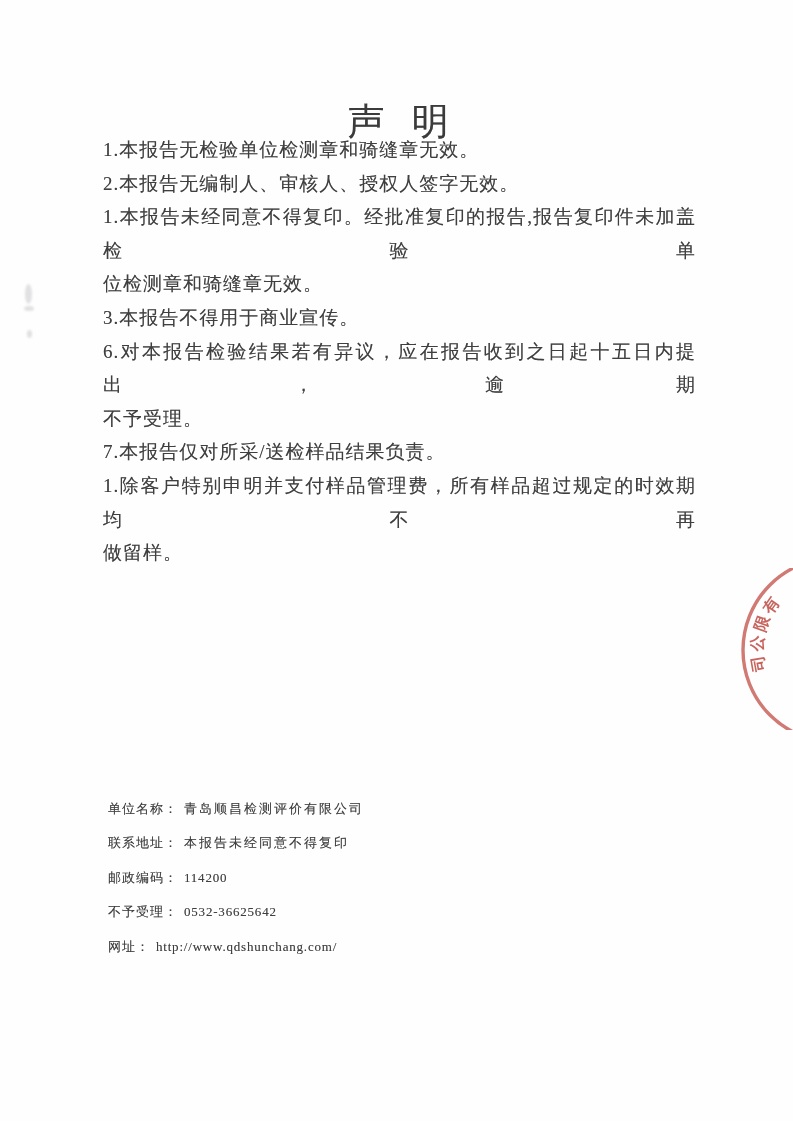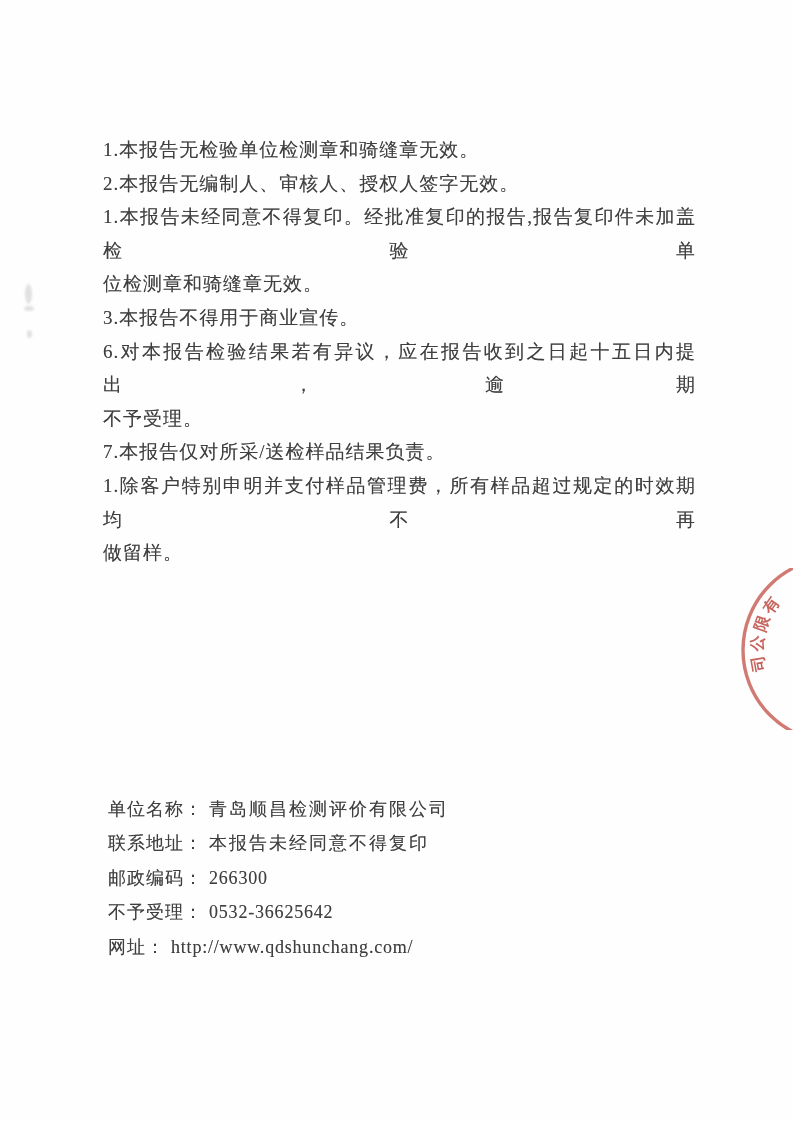--- a/index.html
+++ b/index.html
@@ -38,21 +38,21 @@
     white-space: nowrap;
   }
   .statements .line.jfull {
     white-space: normal;
     text-align: justify;
     text-align-last: justify;
   }
   .contact {
     position: absolute;
     left: 108px; top: 792px; width: 520px;
-    font-size: 18px;
+    font-size: 13px;
     color: #3f3f3f;
     text-shadow: 0 0 0.5px rgba(63,63,63,0.45);
   }
   .contact .row { line-height: 34.4px; white-space: nowrap; }
   .contact .label { letter-spacing: 1px; }
   .contact .value { letter-spacing: 2px; margin-left: 6px; }
   .contact .value.latin { letter-spacing: 0.8px; }
   .seal {
     position: absolute;
     left: 735px; top: 568px;
@@ -84,20 +84,21 @@
   }
   .smudge-1 { left: 25px; top: 284px; width: 7px; height: 20px; }
   .smudge-2 { left: 24px; top: 306px; width: 10px; height: 5px; }
   .smudge-3 { left: 27px; top: 330px; width: 5px; height: 8px; }
 </style>
 </head>
 <body>
 
 <div class="page">
 
+  <div class="doc-title">声 明</div>
 
   <div class="statements">
     <div>
       <div class="line">1.本报告无检验单位检测章和骑缝章无效。</div>
     </div>
     <div>
       <div class="line">2.本报告无编制人、审核人、授权人签字无效。</div>
     </div>
     <div>
       <div class="line jfull">1.本报告未经同意不得复印。经批准复印的报告,报告复印件未加盖检验单</div>
@@ -120,21 +121,21 @@
   </div>
 
   <div class="contact">
     <div class="row">
       <span class="label">单位名称：</span><span class="value">青岛顺昌检测评价有限公司</span>
     </div>
     <div class="row">
       <span class="label">联系地址：</span><span class="value">本报告未经同意不得复印</span>
     </div>
     <div class="row">
-      <span class="label">邮政编码：</span><span class="value latin">266300</span>
+      <span class="label">邮政编码：</span><span class="value latin">114200</span>
     </div>
     <div class="row">
       <span class="label">不予受理：</span><span class="value latin">0532-36625642</span>
     </div>
     <div class="row">
       <span class="label">网址：</span><span class="value latin">http://www.qdshunchang.com/</span>
     </div>
   </div>
 
   <div class="seal">

